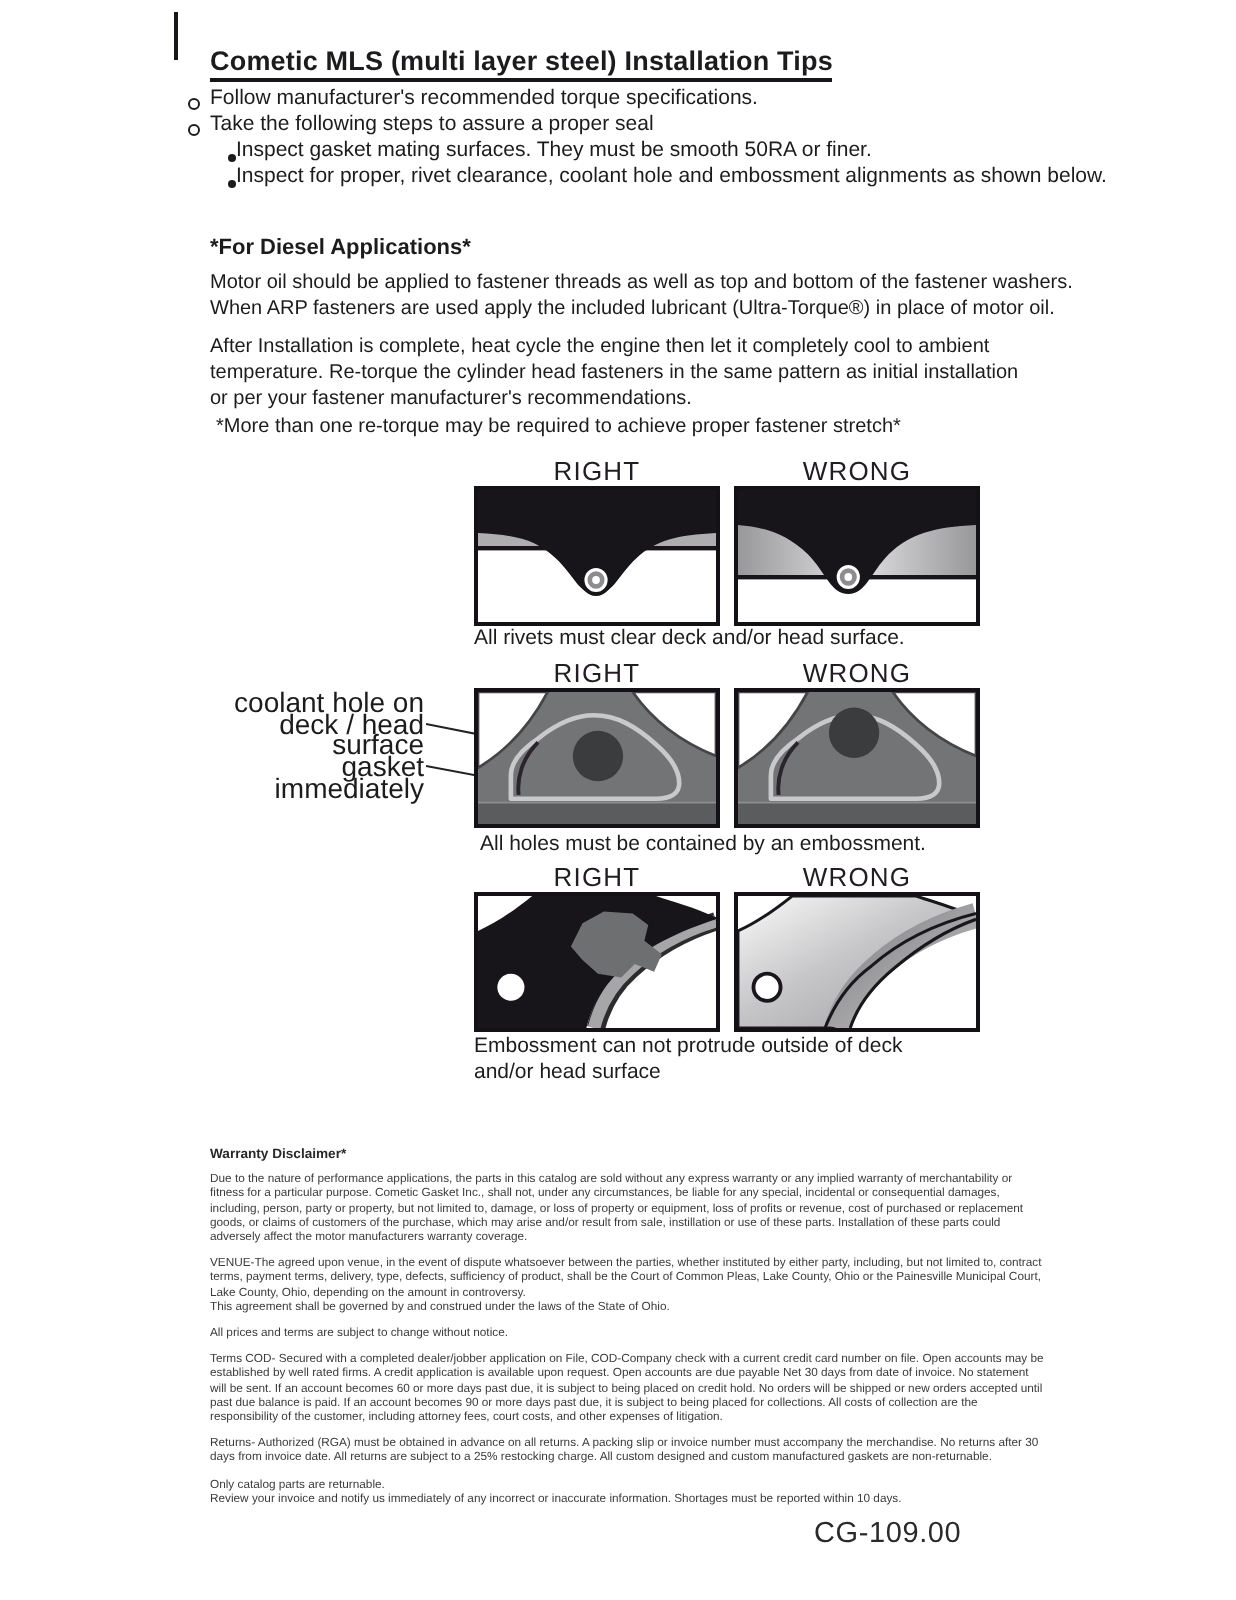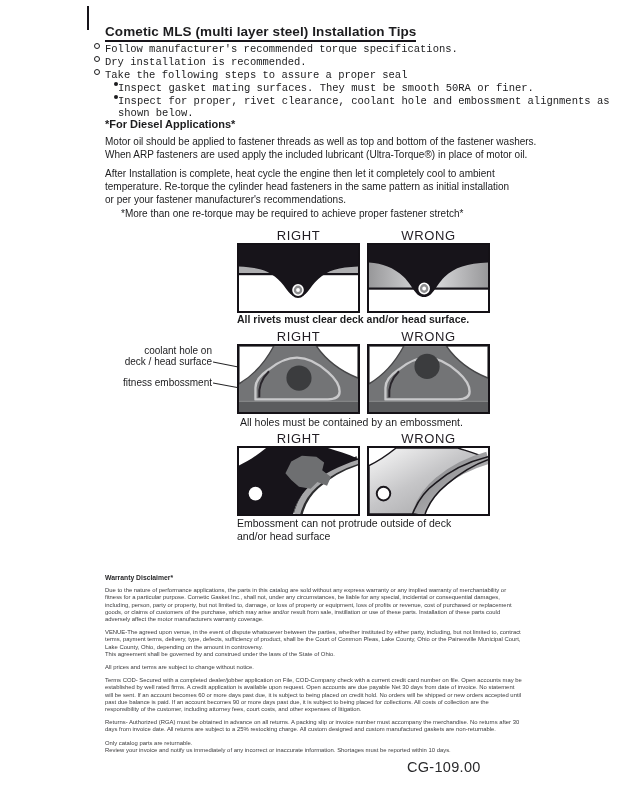--- a/index.html
+++ b/index.html
@@ -2,33 +2,33 @@
 <html><head>
 <meta charset="utf-8">
 <style>
   html,body{margin:0;padding:0;background:#fff;}
   .page{position:relative;width:618px;height:800px;background:#ffffff;overflow:hidden;
         font-family:"Liberation Sans","DejaVu Sans",sans-serif;color:#1c1c1e;border-radius:17px;}
   .abs{position:absolute;}
   .artifact{width:2px;height:24px;background:#17141a;}
   .title{font-size:13.5px;font-weight:bold;border-bottom:2px solid #17141a;padding-bottom:1px;letter-spacing:.1px;}
   .bullets{font-size:10.5px;line-height:12.3px;}
-  .bullet{display:flex;align-items:flex-start;gap:5px;margin-bottom:.6px;font-family:Liberation Mono, monospace;}
+  .bullet{display:flex;align-items:flex-end;gap:5px;margin-bottom:.6px;}
   .bullet.sub{margin-left:20px;gap:0;}
   .marker{flex:0 0 auto;width:4px;height:4px;border-radius:50%;}
   .marker.open{border:1px solid #1c1c1e;}
   .marker.dot{background:#1c1c1e;}
   .h2{font-size:11px;font-weight:bold;}
   .body-p{font-size:10px;line-height:13.2px;}
   .pre{white-space:pre-line;}
   .figlabel{width:123px;text-align:center;font-size:13px;letter-spacing:.6px;color:#211d23;}
   .figbox{width:123px;height:70px;border:2px solid #141116;box-sizing:border-box;background:#fff;}
   .figbox svg{display:block;width:100%;height:100%;}
   .caption{font-size:10.5px;line-height:12.5px;}
-  .sidelabel{width:112px;text-align:right;font-size:10px;line-height:10.5px;color:#1c1c1e;}
+  .sidelabel{width:112px;text-align:right;font-size:14px;line-height:10.5px;color:#1c1c1e;}
   .fineprint{width:418px;font-size:5.9px;line-height:7.2px;color:#3b3b3d;}
   .fineprint .fp-h{font-size:6.8px;font-weight:bold;color:#28282a;margin:0 0 6px 0;}
   .fineprint p{margin:0 0 6px 0;}
   .footer-code{font-size:14.5px;color:#2a2a2c;letter-spacing:.3px;}
 </style>
 </head>
 <body>
 
 <div class="page">
 
@@ -38,43 +38,39 @@
     <span class="title">Cometic MLS (multi layer steel) Installation Tips</span>
   </div>
 
   <div class="abs bullets" style="left:94px;top:43px;">
     <div class="bullet">
       <span class="marker open"></span>
       <span>Follow manufacturer's recommended torque specifications.</span>
     </div>
     <div class="bullet">
       <span class="marker open"></span>
-      <span>Dry installation is recommended.</span>
-    </div>
-    <div class="bullet">
-      <span class="marker open"></span>
       <span>Take the following steps to assure a proper seal</span>
     </div>
     <div class="bullet sub">
       <span class="marker dot"></span>
       <span>Inspect gasket mating surfaces.  They must be smooth 50RA or finer.</span>
     </div>
     <div class="bullet sub">
       <span class="marker dot"></span>
       <span>Inspect for proper, rivet clearance, coolant hole and embossment alignments as shown below.</span>
     </div>
   </div>
 
   <div class="abs h2" style="left:105px;top:118px;">*For Diesel Applications*</div>
   <div class="abs body-p pre" style="left:105px;top:135px;width:460px;">Motor oil should be applied to fastener threads as well as top and bottom of the fastener washers.
 When ARP fasteners are used apply the included lubricant (Ultra-Torque®) in place of motor oil.</div>
   <div class="abs body-p pre" style="left:105px;top:167px;width:460px;">After Installation is complete, heat cycle the engine then let it completely cool to ambient
 temperature. Re-torque the cylinder head fasteners in the same pattern as initial installation
 or per your fastener manufacturer's recommendations.</div>
-  <div class="abs body-p" style="left:121px;top:207px;width:460px;">*More than one re-torque may be required to achieve proper fastener stretch*</div>
+  <div class="abs body-p" style="left:108px;top:207px;width:460px;">*More than one re-torque may be required to achieve proper fastener stretch*</div>
 
   <div class="abs figlabel" style="left:237px;top:228px;">RIGHT</div>
   <div class="abs figlabel" style="left:367px;top:228px;">WRONG</div>
 
   <div class="abs figbox" style="left:237px;top:243px;">
     <svg viewBox="0 0 123 66" preserveAspectRatio="none">
       <rect width="123" height="66" fill="#ffffff"></rect>
       <rect x="0" y="21" width="123" height="8" fill="#aeaeb0"></rect>
       <rect x="0" y="28" width="123" height="2.2" fill="#17141a"></rect>
       <path d="M0,0 H123 V21.5 C103,22.5 92,25 82,34 C72,43 70,52 61,52 C52,52 50,43 40,34 C30,25 20,22.5 0,21.5 Z" fill="#17141a"></path>
@@ -94,30 +90,30 @@
       </defs>
       <rect width="123" height="66" fill="#ffffff"></rect>
       <rect x="0" y="17" width="123" height="27" fill="url(#slvGrad)"></rect>
       <rect x="0" y="42.5" width="123" height="2.2" fill="#17141a"></rect>
       <path d="M0,0 H123 V17.5 C101,18.5 89,22 78,32 C68,42 66,52 57,52 C48,52 46,42 36,32 C25,22 14,18.5 0,17.5 Z" fill="#17141a"></path>
       <circle cx="57" cy="43.5" r="7" fill="#fff" stroke="#17141a" stroke-width="2"></circle>
       <circle cx="57" cy="43.5" r="3.2" fill="none" stroke="#8d8d8f" stroke-width="2.4"></circle>
     </svg>
   </div>
 
-  <div class="abs caption" style="left:237px;top:313px;width:300px;font-weight:bold;">All rivets must clear deck and/or head surface.</div>
+  <div class="abs caption" style="left:237px;top:313px;width:300px;">All rivets must clear deck and/or head surface.</div>
 
   <div class="abs figlabel" style="left:237px;top:329px;">RIGHT</div>
   <div class="abs figlabel" style="left:367px;top:329px;">WRONG</div>
 
   <div class="abs sidelabel" style="left:100px;top:346px;">
     <div>coolant hole on</div>
     <div>deck / head surface</div>
   </div>
-  <div class="abs sidelabel" style="left:100px;top:378px;">fitness embossment</div>
+  <div class="abs sidelabel" style="left:100px;top:378px;">gasket immediately</div>
 
   <svg class="abs" style="left:213px;top:350px;" width="92" height="50">
     <line x1="0" y1="12" x2="86" y2="29" stroke="#232325" stroke-width="1.1"></line>
     <line x1="0" y1="33" x2="48" y2="42" stroke="#232325" stroke-width="1.1"></line>
   </svg>
 
   <div class="abs figbox" style="left:237px;top:344px;">
     <svg viewBox="0 0 123 68" preserveAspectRatio="none">
       <rect width="123" height="68" fill="#737476"></rect>
       <rect y="57" width="123" height="11" fill="#5b5c5e"></rect>

